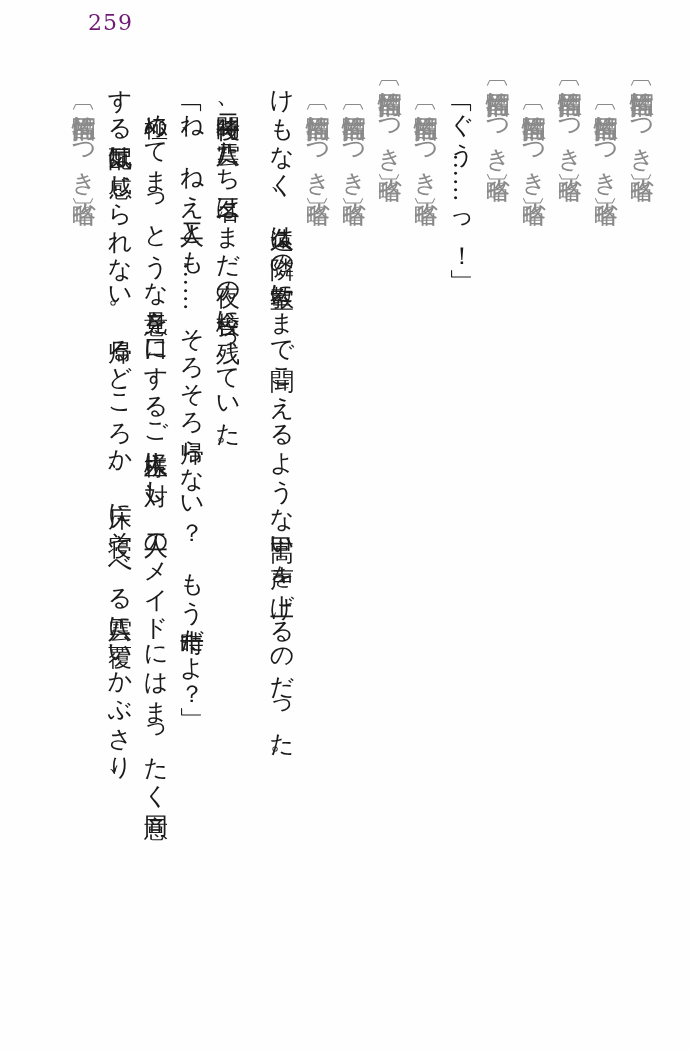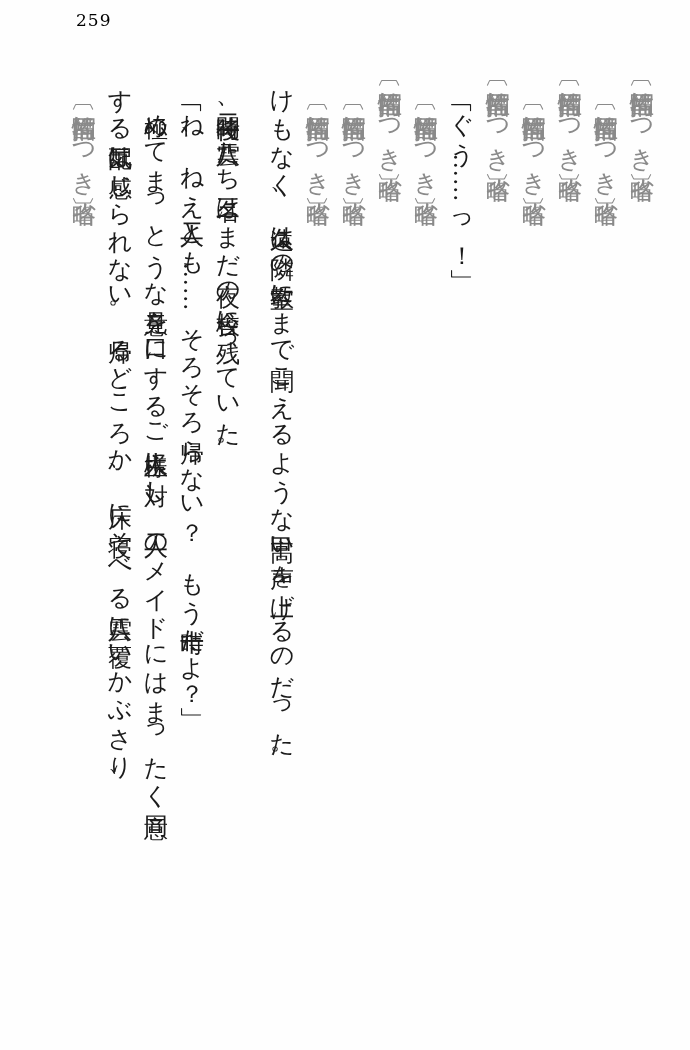--- a/index.html
+++ b/index.html
@@ -12,24 +12,24 @@
     width: 690px;
     height: 1050px;
     background: #fefefe;
     overflow: hidden;
     font-family: "DejaVu Serif", "Liberation Serif", serif;
     color: #1b1b1b;
   }
   .page-number {
     position: absolute;
     top: 10px;
-    left: 76px;
-    font-size: 17px;
+    left: 88px;
+    font-size: 22px;
     letter-spacing: 1px;
-    color: #000000;
+    color: #701a75;
   }
   .text-block {
     position: absolute;
     top: 73px;
     right: 30px;
     height: 940px;
     writing-mode: vertical-rl;
     text-orientation: mixed;
     font-size: 24px;
     line-height: 36px;

